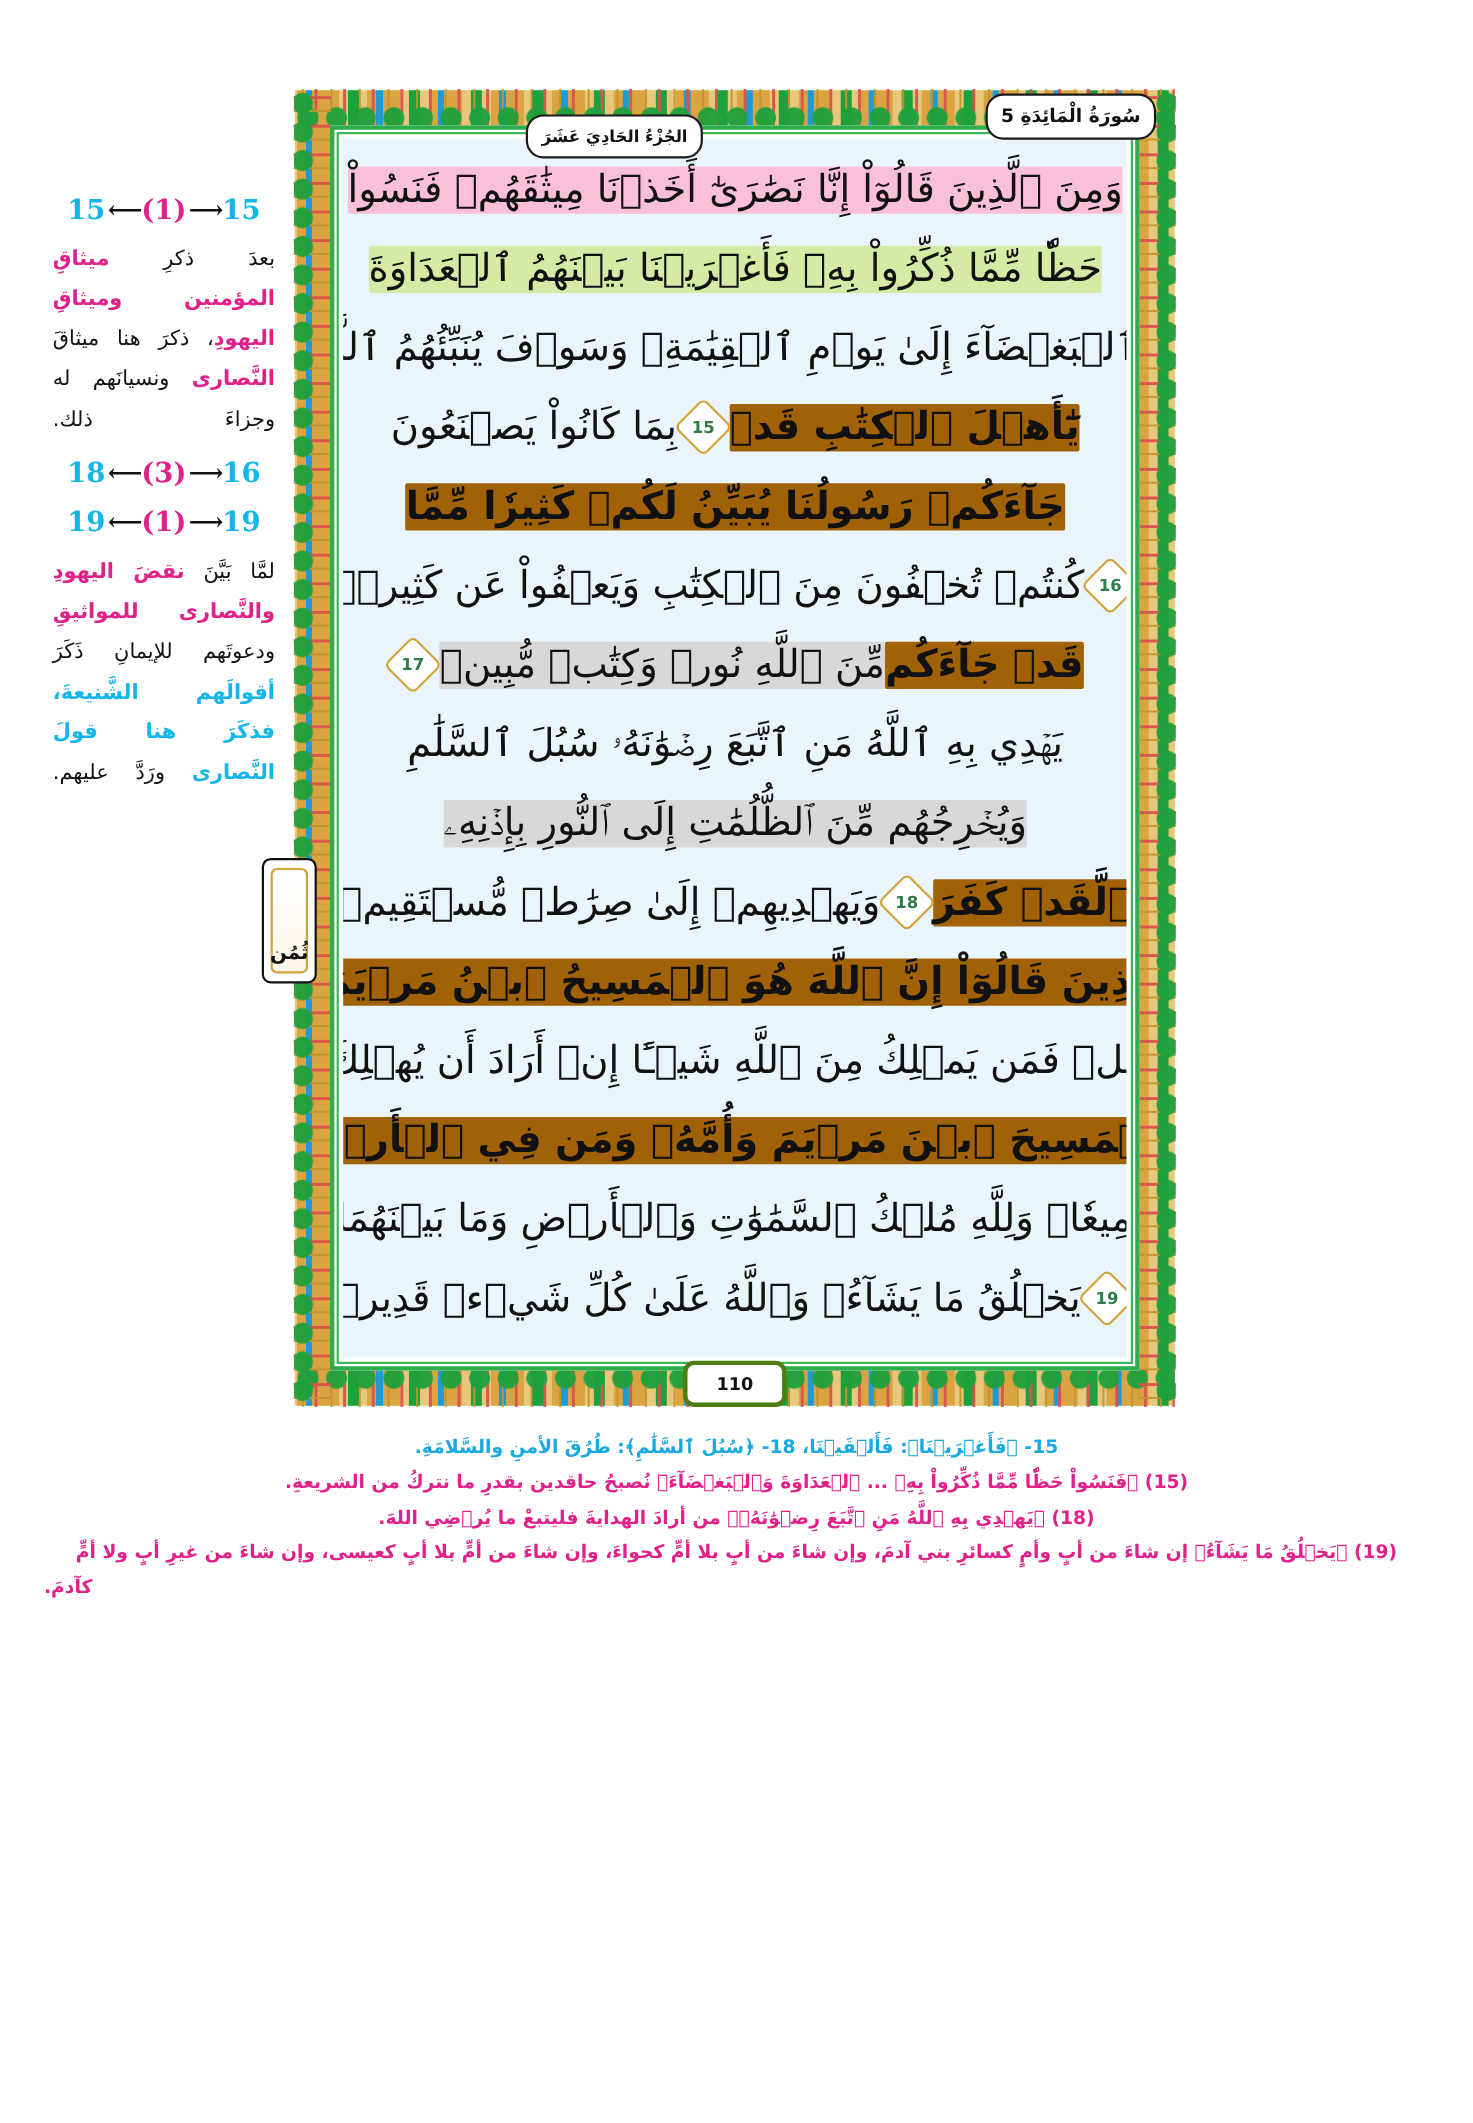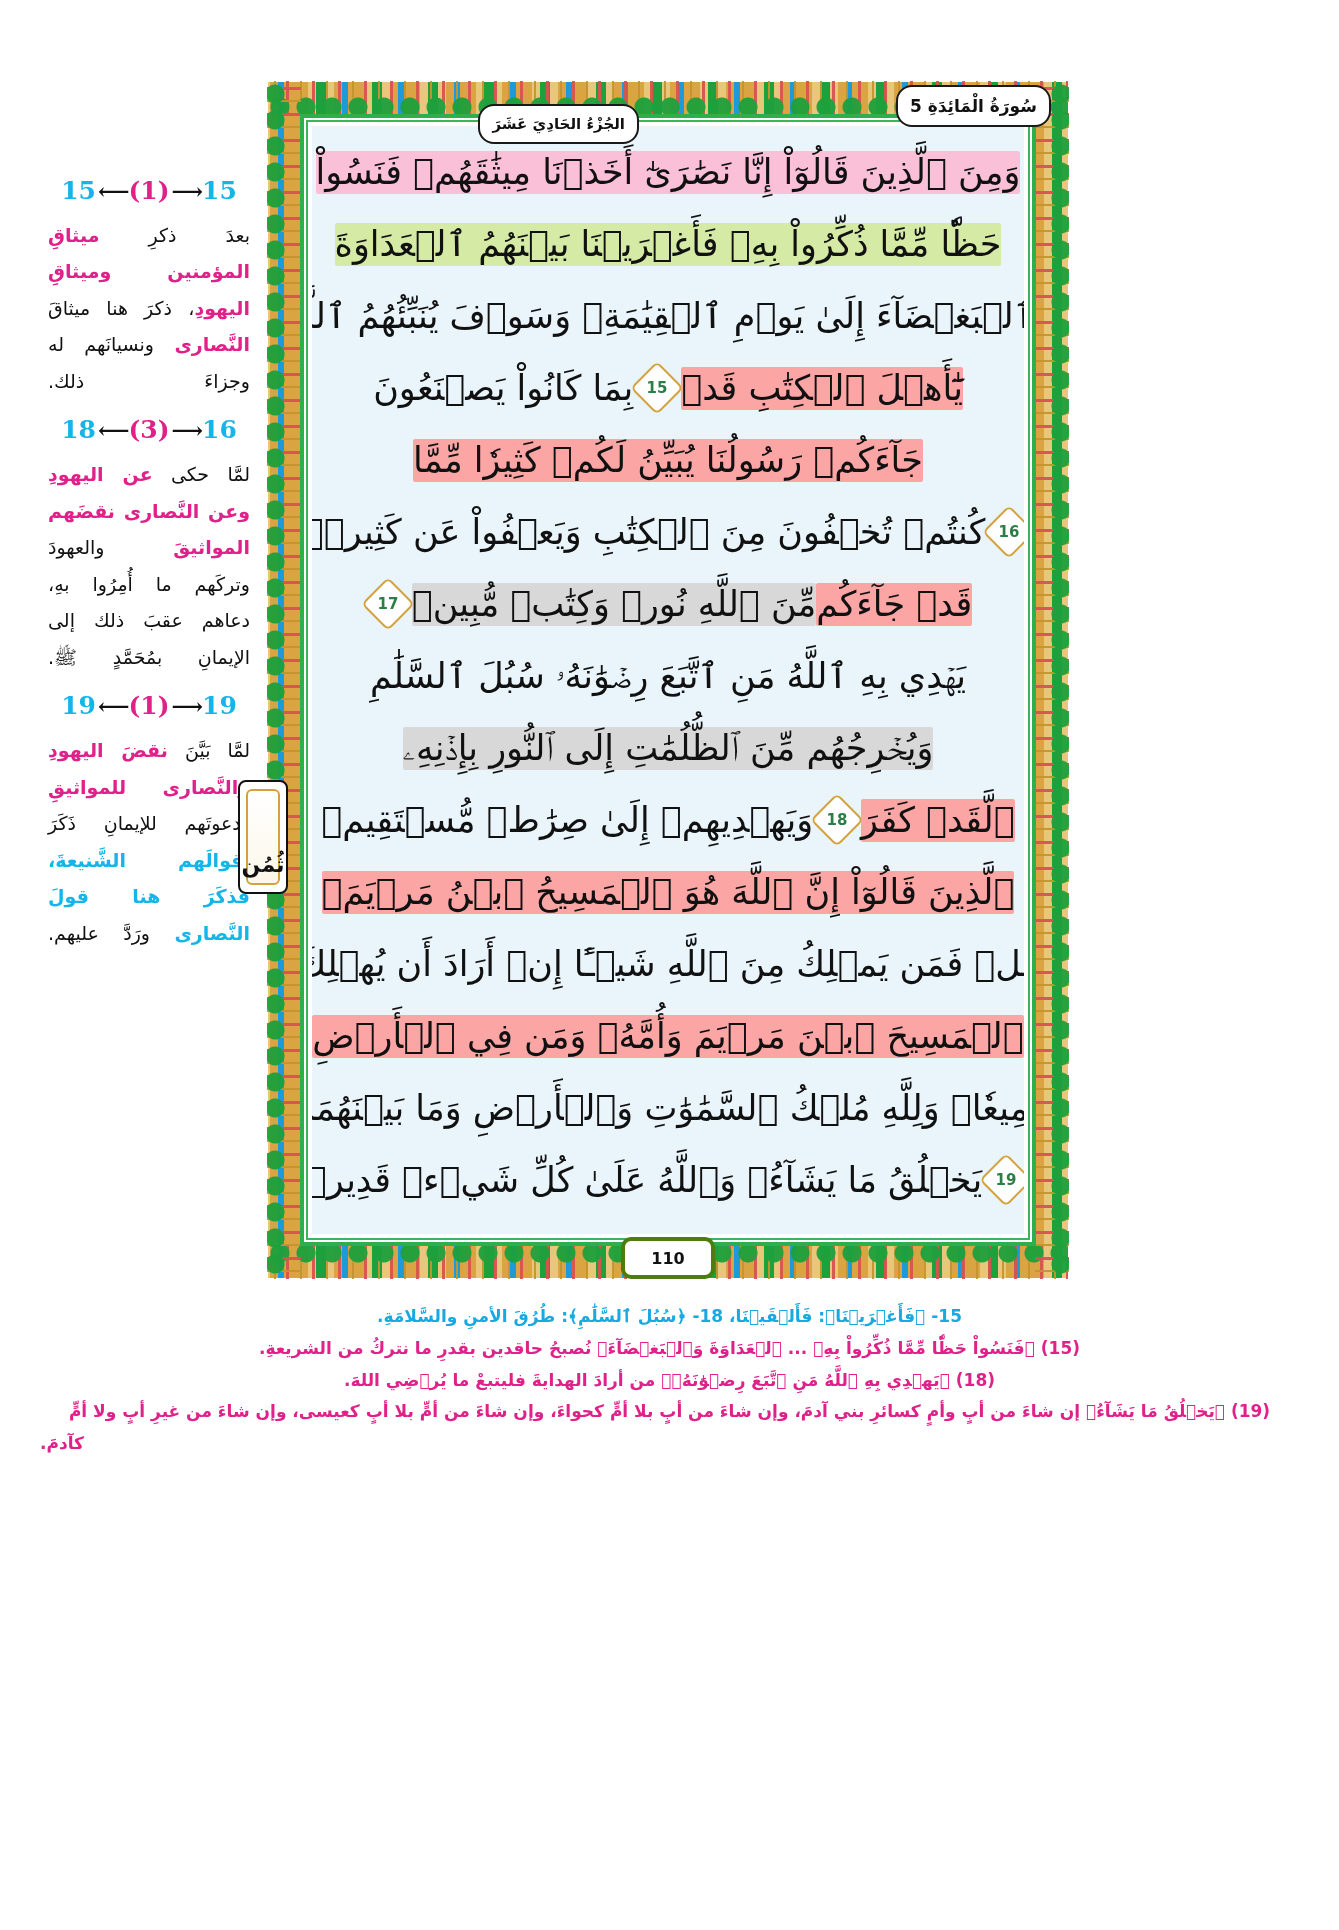--- a/index.html
+++ b/index.html
@@ -179,21 +179,21 @@
     align-items: center;
     justify-content: center;
     letter-spacing: 0px;
   }
   .ayah-line .seg {
     padding: 4px 0;
     border-radius: 2px;
   }
   .hl-pink   { background: #f9c0d8; }
   .hl-green  { background: #d4eaa5; }
-  .hl-yellow { background: #fca5a5; }
+  .hl-yellow { background: #a16207; font-weight: bold; }
   .hl-gray   { background: #d8d8d8; }
   .hl-none   { background: transparent; }
 
   .ayah-num {
     display: inline-flex;
     align-items: center;
     justify-content: center;
     width: 34px;
     height: 34px;
     margin: 0 5px;
@@ -235,21 +235,21 @@
     border: 2px solid #d4a23c;
     border-radius: 6px;
     display: flex;
     align-items: flex-end;
     justify-content: center;
     padding-bottom: 6px;
     box-sizing: border-box;
     background: linear-gradient(#fff, #fdf7ea);
   }
   #thumn-marker span {
-    font-size: 22px;
+    font-size: 18px;
     color: #111;
     font-weight: 700;
     writing-mode: horizontal-tb;
   }
 
   
   #sidebar {
     position: absolute;
     left: 48px;
     top: 160px;
@@ -327,21 +327,20 @@
         <span class="num-right">15</span>
       </div>
       <div class="tafsir-block"><span class="blk">بعدَ ذكرِ </span><span class="pink">ميثاقِ المؤمنين وميثاقِ اليهودِ</span><span class="blk">، ذكرَ هنا ميثاقَ </span><span class="pink">النَّصارى</span><span class="blk"> ونسيانَهم له وجزاءَ ذلك.</span></div>
       <div class="marker-row">
         <span class="num-left">18</span>
         <span class="arrow">⟵</span>
         <span class="count">(3)</span>
         <span class="arrow">⟶</span>
         <span class="num-right">16</span>
       </div>
-      <div class="tafsir-block"><span class="blk">لمَّا حكى </span><span class="pink">عن اليهودِ وعن النَّصارى نقضَهم المواثيقَ</span><span class="blk"> والعهودَ وتركَهم ما أُمِرُوا بهِ، دعاهم عقبَ ذلك إلى الإيمانِ بمُحَمَّدٍ ﷺ.</span></div>
       <div class="marker-row">
         <span class="num-left">19</span>
         <span class="arrow">⟵</span>
         <span class="count">(1)</span>
         <span class="arrow">⟶</span>
         <span class="num-right">19</span>
       </div>
       <div class="tafsir-block"><span class="blk">لمَّا بَيَّنَ </span><span class="pink">نقضَ اليهودِ والنَّصارى للمواثيقِ</span><span class="blk"> ودعوتَهم للإيمانِ ذَكَرَ </span><span class="cyan">أقوالَهم الشَّنيعةَ، فذكَرَ هنا قولَ النَّصارى</span><span class="blk"> ورَدَّ عليهم.</span></div>
     </div>
 

